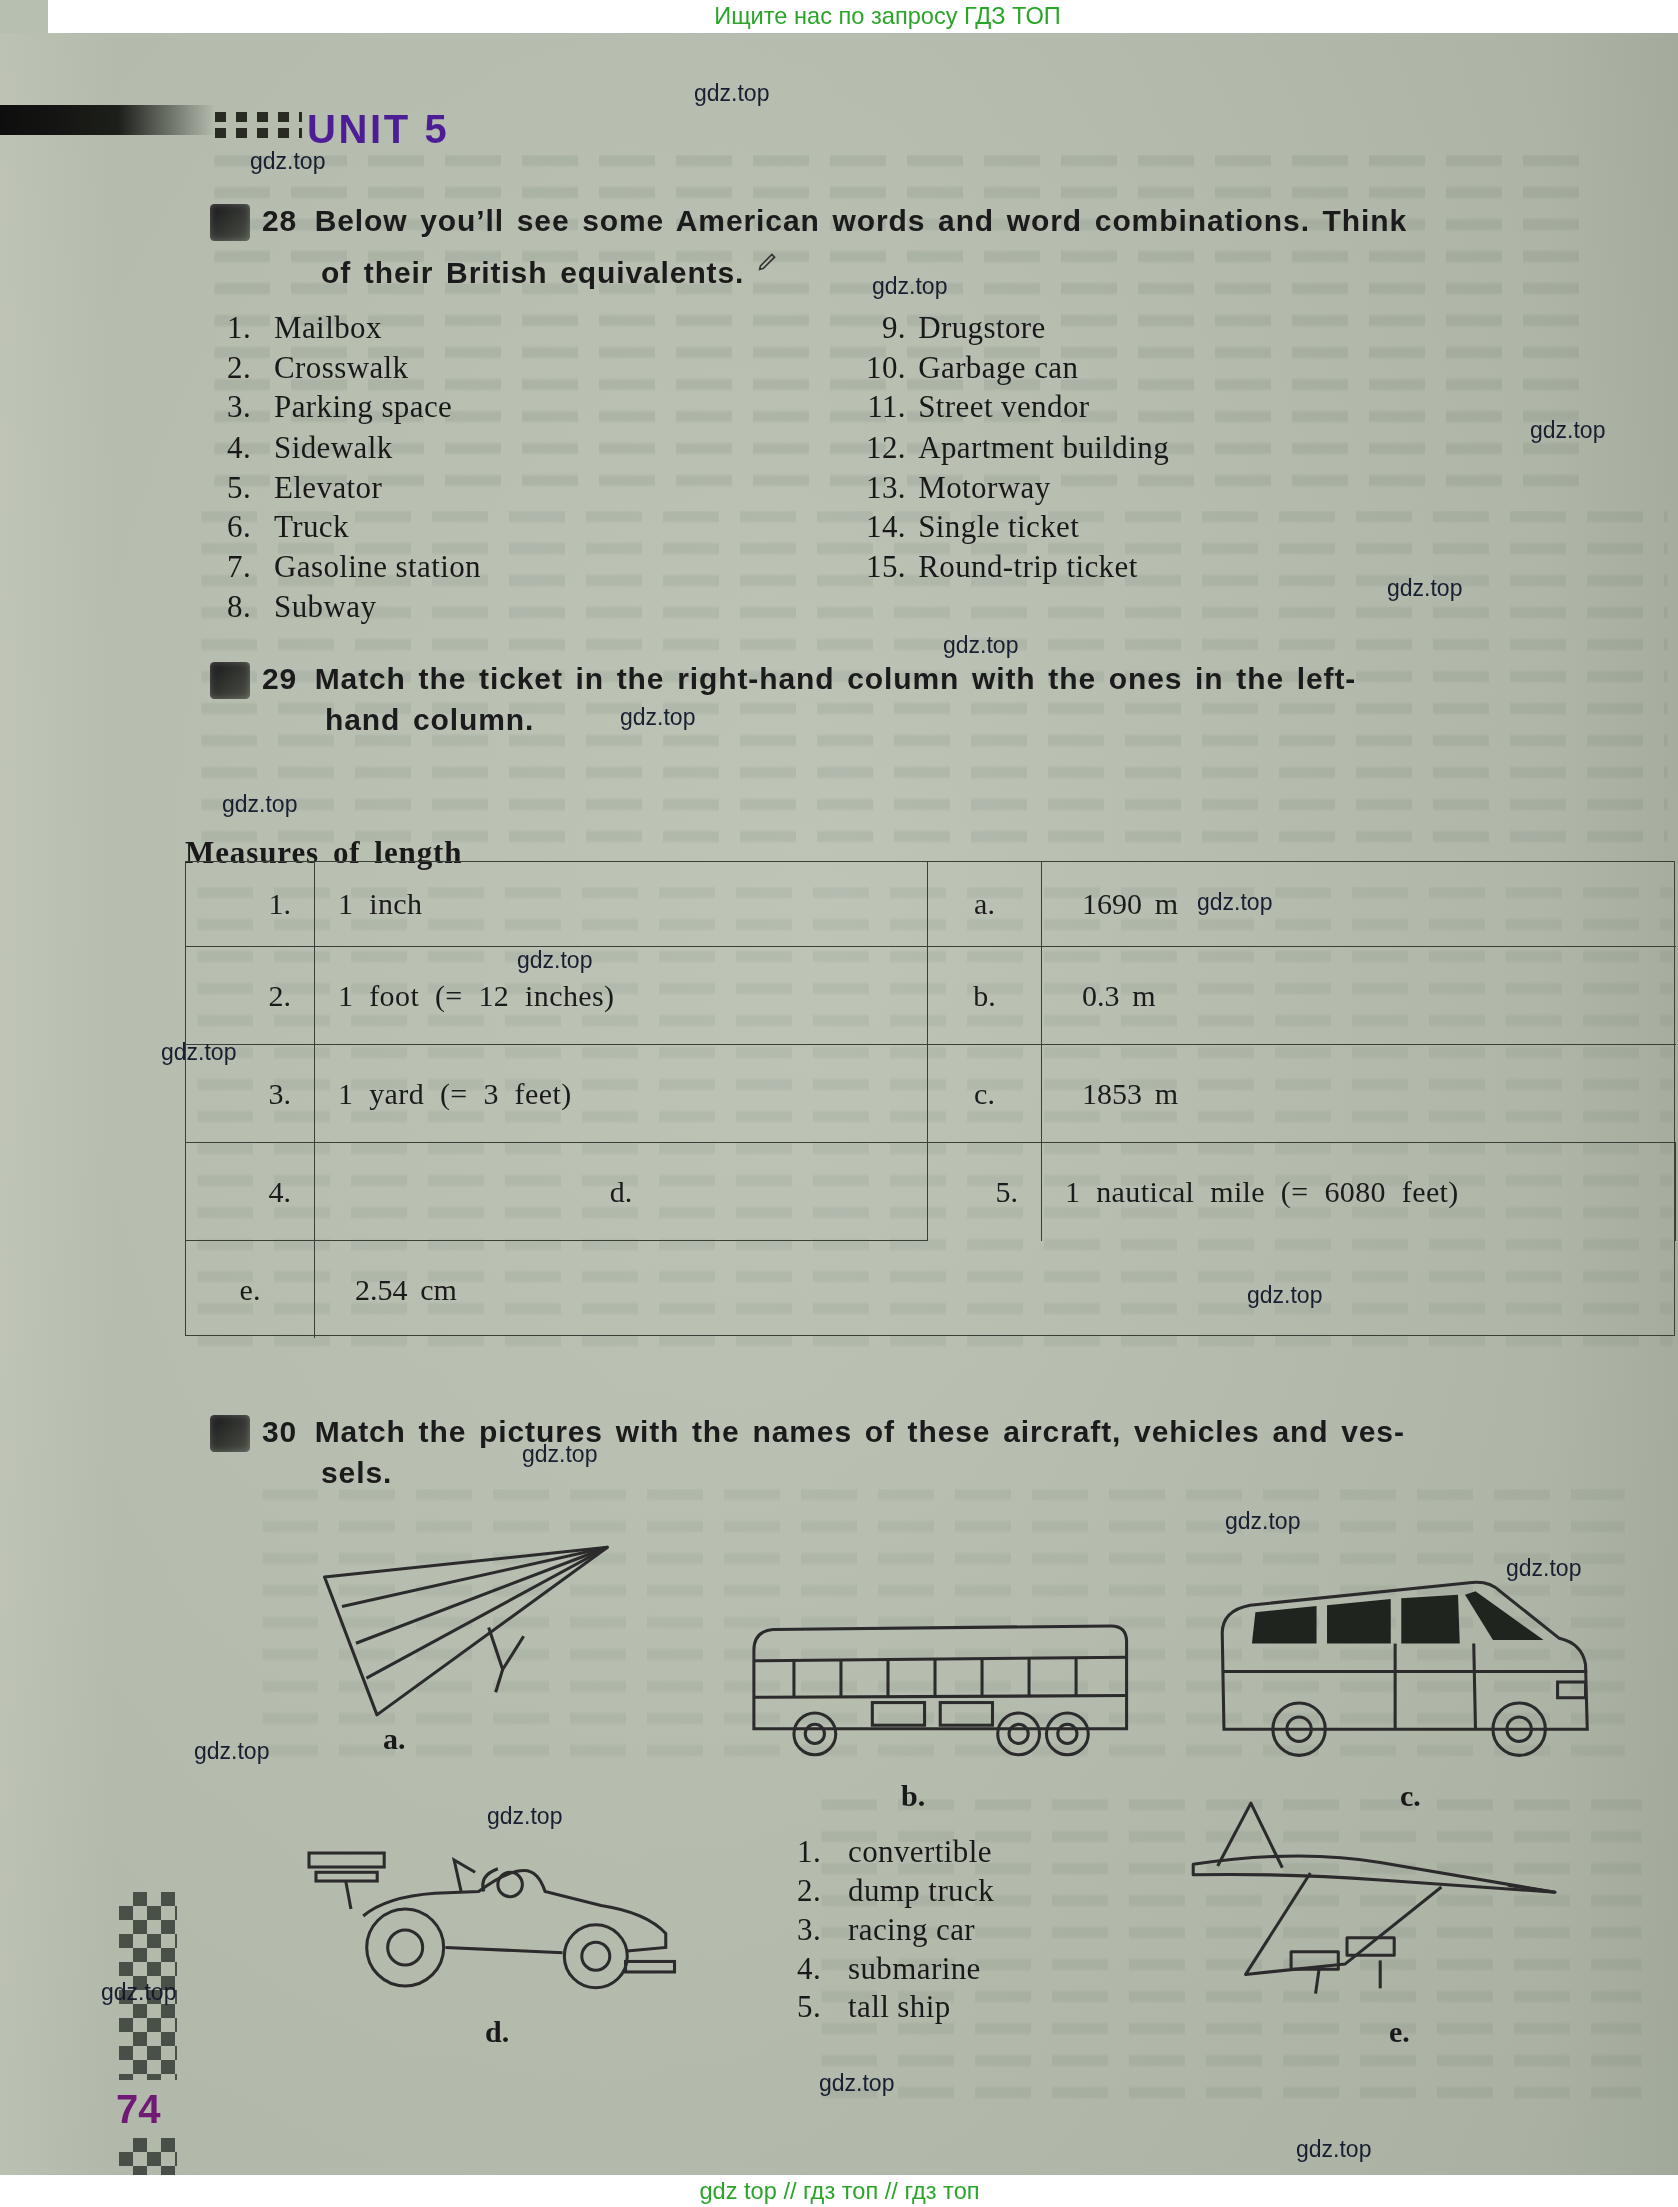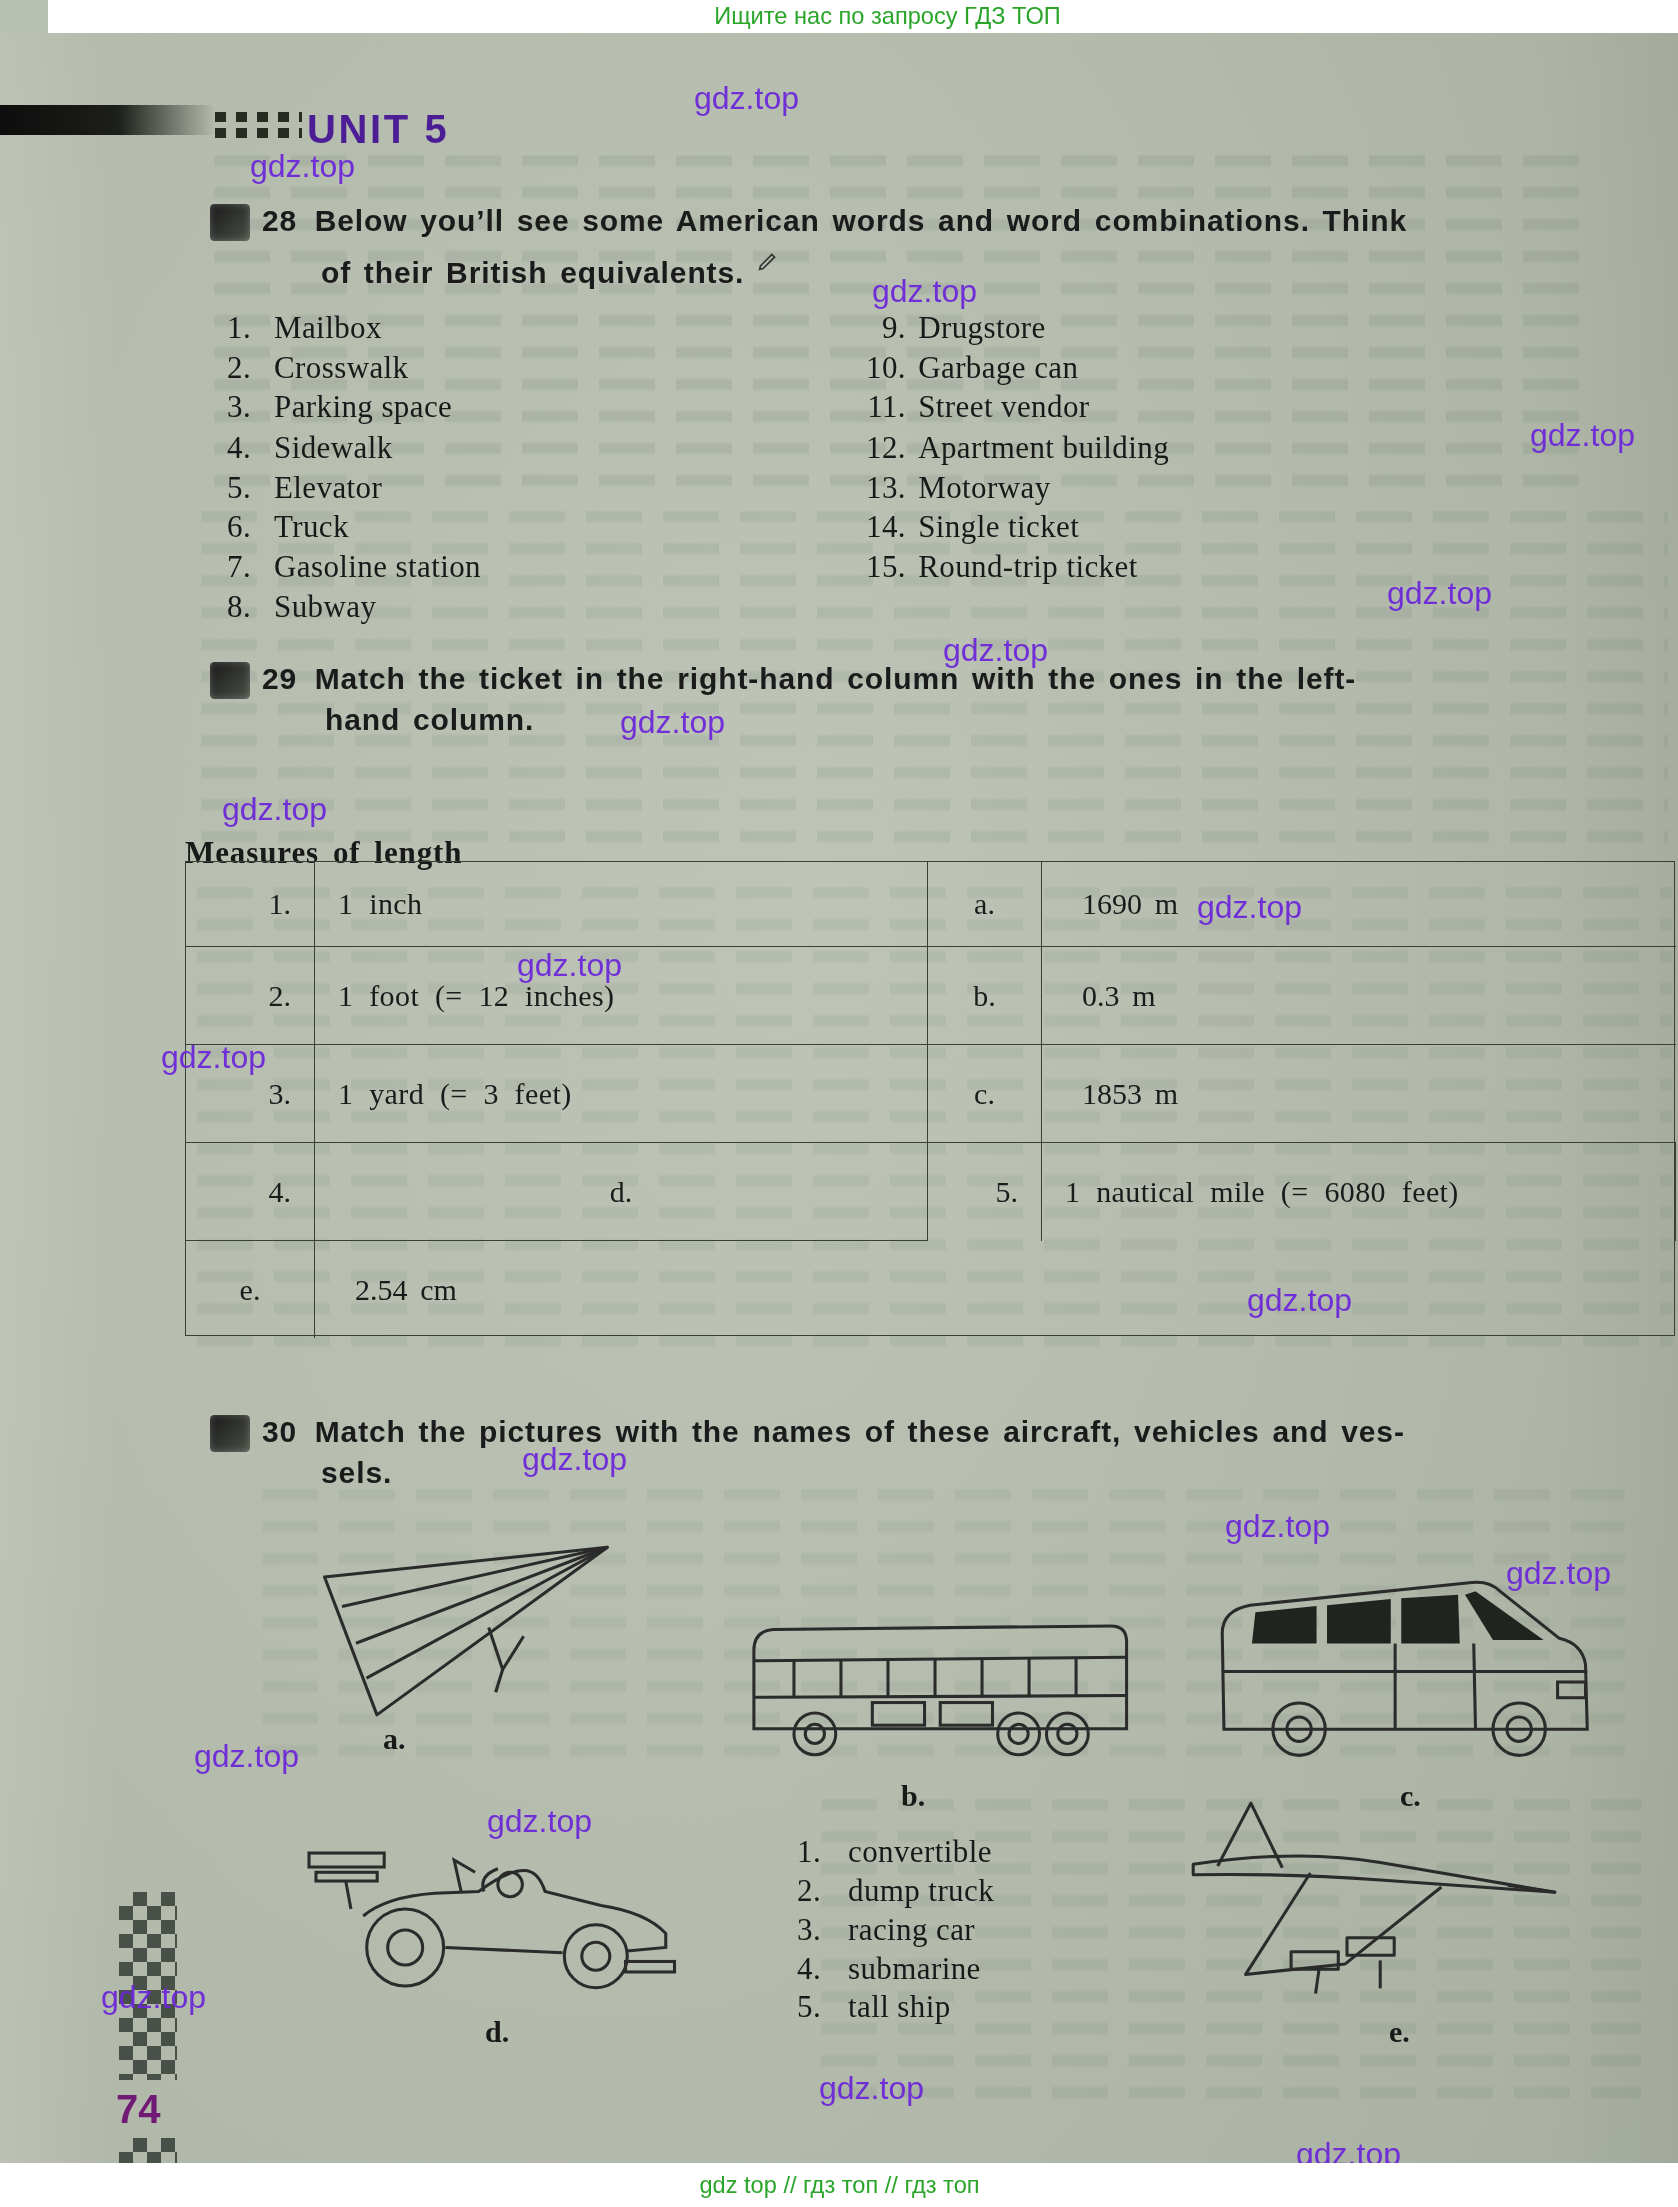--- a/index.html
+++ b/index.html
@@ -2,41 +2,41 @@
 <html style="font-size:14px"><head>
 <meta charset="utf-8">
 <style>
   *{margin:0;padding:0;box-sizing:border-box;}
   html,body{background:#8f978b;}
   .viewport{position:relative;width:1679px;height:2207px;overflow:hidden;background:#b7bfb0;font-family:"Liberation Serif",serif;color:#1d1d1d;}
   
   .banner{position:absolute;left:0;width:100%;background:#ffffff;display:flex;align-items:center;justify-content:center;
           font-family:"Liberation Sans",sans-serif;font-size:23.6px;color:#2aa52a;z-index:6;}
   .banner.top{top:0;height:33px;margin-left:48px;}
-  .banner.bottom{bottom:0;height:44px;}
+  .banner.bottom{bottom:0;height:32px;}
   
   .page-bg{position:absolute;left:0;top:33px;width:1679px;height:2142px;z-index:0;
            background:linear-gradient(90deg,#c5cbbc 0px,#bac2b3 114px,#b7bfb0 45%,#b2baab 92%,#aab2a3 100%);}
   .page-bg::after{content:"";position:absolute;inset:0;
            background:radial-gradient(ellipse at 50% 40%, rgba(255,255,255,0.10), rgba(0,0,0,0.05) 95%);}
   
   .bleed{position:absolute;z-index:1;filter:blur(1.3px);
          background:repeating-linear-gradient(180deg, rgba(72,90,76,0.55) 0px, rgba(72,90,76,0.55) 11.4px, rgba(0,0,0,0) 11.4px, rgba(0,0,0,0) 32px);
          -webkit-mask-image:repeating-linear-gradient(90deg,#000 0 56px,transparent 56px 77px);
          mask-image:repeating-linear-gradient(90deg,#000 0 56px,transparent 56px 77px);}
   
   .scanbar{position:absolute;left:0;top:105px;width:215px;height:30px;z-index:2;
            background:linear-gradient(90deg,#0d0d0d 0%,#1d1f1a 55%,rgba(29,31,26,0) 100%);}
   .dots{position:absolute;height:9.6px;z-index:2;
         background:repeating-linear-gradient(90deg,#272b22 0 11.4px,transparent 11.4px 21px);}
   .checker{position:absolute;z-index:2;opacity:.88;
         background:repeating-conic-gradient(#39413a 0% 25%, rgba(0,0,0,0) 0% 50%);background-size:28px 28px;}
   
   .unit{position:absolute;z-index:3;font-family:"Liberation Sans",sans-serif;font-weight:700;font-size:40px;letter-spacing:2.6px;color:#4c1d95;}
-  .wm{position:absolute;z-index:5;font-family:"Liberation Sans",sans-serif;font-size:32px;color:#6d28d9;opacity:.95;white-space:nowrap;}
+  .wm{position:absolute;z-index:5;font-family:"Liberation Sans",sans-serif;font-size:23px;color:#0f172a;opacity:.95;white-space:nowrap;}
   .ex-marker{position:absolute;z-index:3;width:40px;height:37px;border-radius:4.4px;
              background:linear-gradient(135deg,#191919,#4b5047);box-shadow:inset 0 0 7px rgba(255,255,255,.25);}
   .ex-line{position:absolute;z-index:3;font-family:"Liberation Sans",sans-serif;font-weight:700;font-size:30px;
            letter-spacing:0.9px;word-spacing:3.5px;color:#1b1b1b;white-space:nowrap;}
   .ex-num{margin-right:17.5px;}
   .pencil{display:inline-block;margin-left:12.2px;vertical-align:super;}
   .li{position:absolute;white-space:nowrap;font-size:31px;letter-spacing:0.4px;color:#191919;z-index:3;}
   .li .num{display:inline-block;}
   .col-list{position:absolute;z-index:3;}
   .numL{width:47px;text-align:left;}

